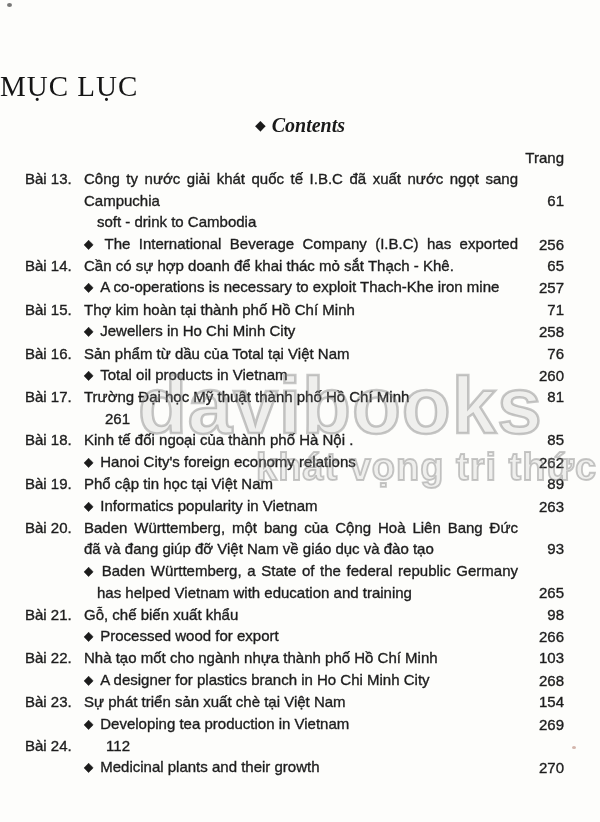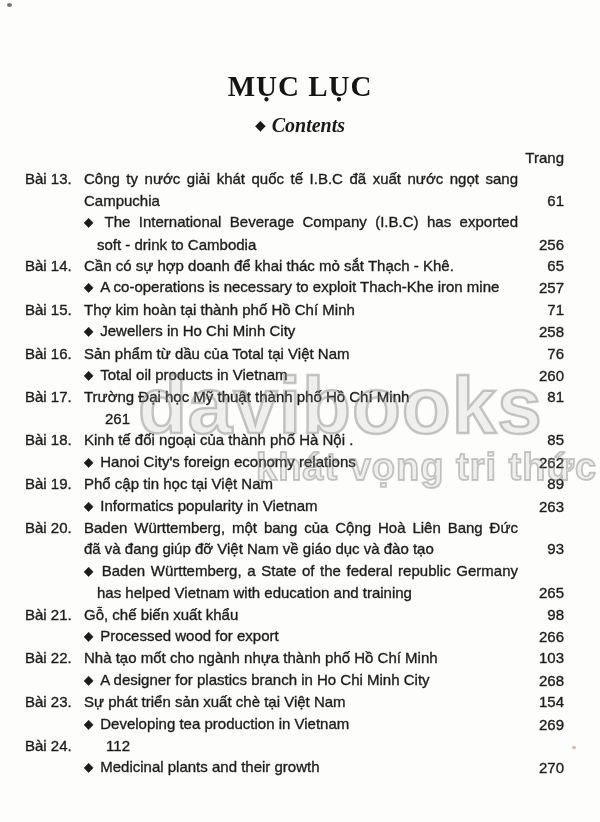--- a/index.html
+++ b/index.html
@@ -8,23 +8,22 @@
     background: #fdfdfb;
     overflow: hidden;
   }
   body {
     position: relative;
     font-family: "Liberation Sans", "DejaVu Sans", sans-serif;
     color: #1c1c1c;
   }
   .page-title {
     margin: 70px 0 0 0;
-    text-align: center;
     font-family: "Liberation Serif", "DejaVu Serif", serif;
-    font-weight: bold;
+    font-weight: normal;
     font-size: 29px;
     line-height: 32px;
     letter-spacing: 1px;
     color: #151515;
   }
   .subtitle {
     margin-top: 10px;
     text-align: center;
     font-family: "Liberation Serif", "DejaVu Serif", serif;
     font-weight: bold;
@@ -112,22 +111,22 @@
       <div class="col-label">Bài 13.</div>
       <div class="col-text vn">
             <div class="line jline">Công ty nước giải khát quốc tế I.B.C đã xuất nước ngọt sang</div>
             <div class="line cont">Campuchia</div>
           </div>
       <div class="col-page">61</div>
     </div>
     <div class="row">
       <div class="col-label"></div>
       <div class="col-text en">
+            <div class="line cont">soft - drink to Cambodia</div>
             <div class="line jline"><span class="bullet">◆</span><span>The International Beverage Company (I.B.C) has exported</span></div>
-            <div class="line cont">soft - drink to Cambodia</div>
           </div>
       <div class="col-page">256</div>
     </div>
   </div>
 
   <div class="entry">
     <div class="row">
       <div class="col-label">Bài 14.</div>
       <div class="col-text vn">
             <div class="line">Cần có sự hợp doanh để khai thác mỏ sắt Thạch - Khê.</div>

